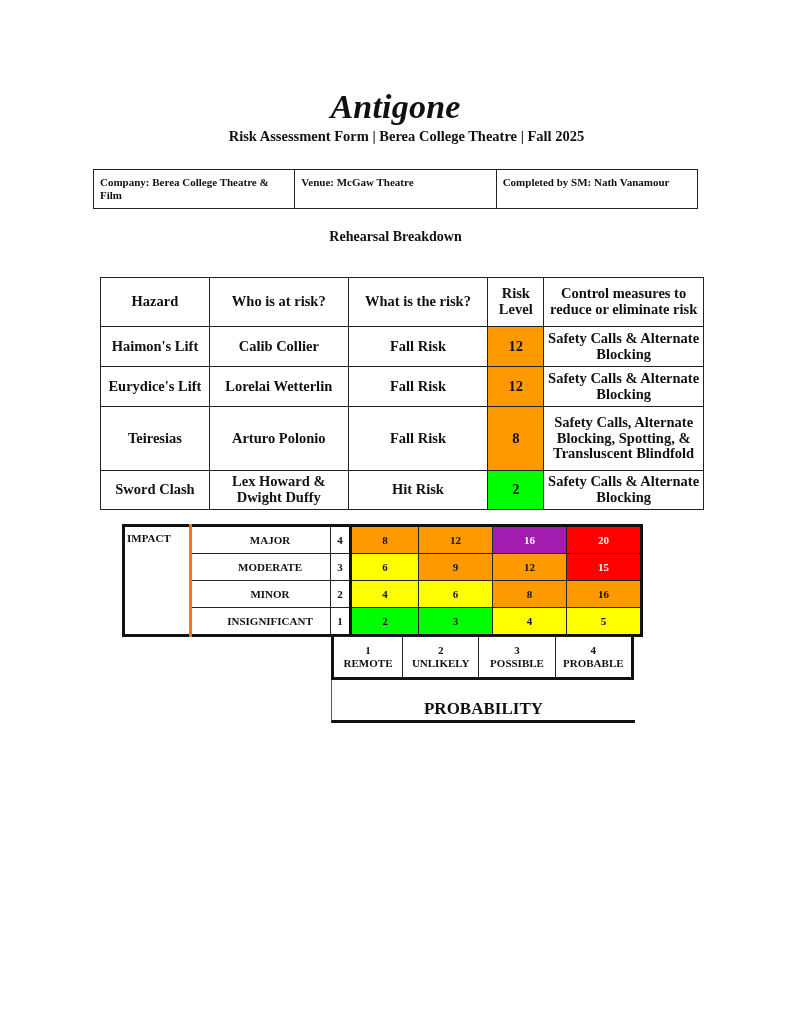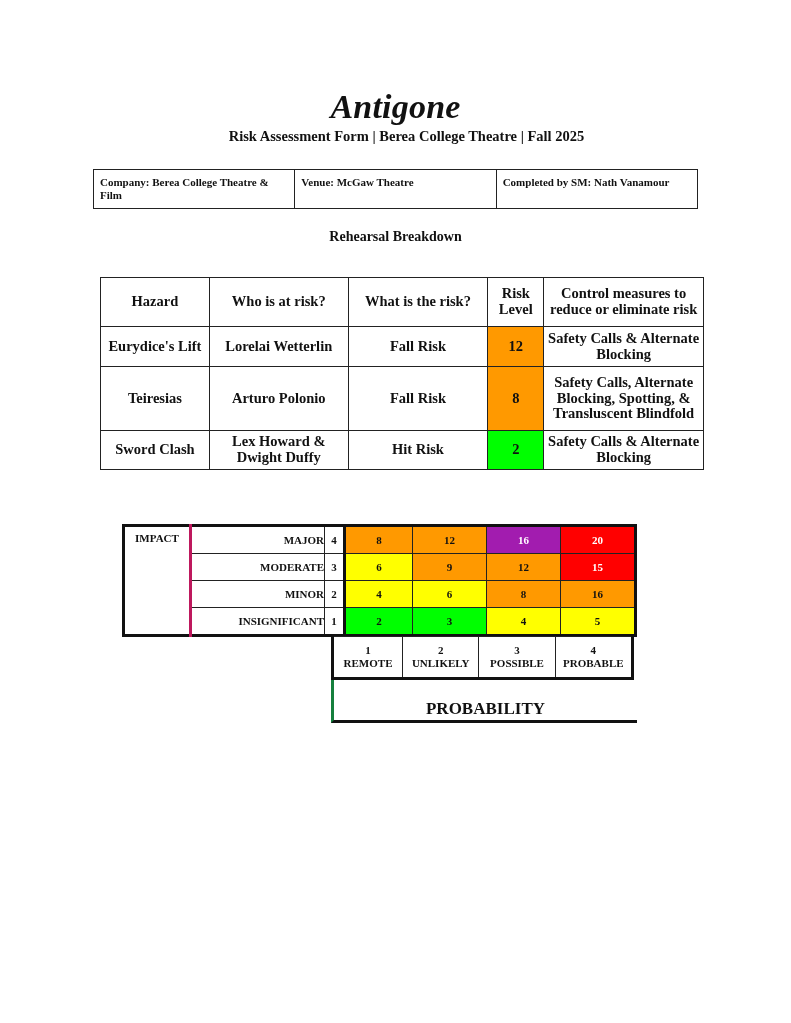--- a/index.html
+++ b/index.html
@@ -43,36 +43,36 @@
   .risk tr.r4 td { height: 38px; }
   .risk .lvl { font-weight: bold; }
 
   .matrix {
     position: absolute; left: 122px; top: 524px;
     border: 3px solid #111;
   }
   .matrix td {
     border: 1.5px solid #222; font-size: 11px; font-weight: bold; height: 26px; padding: 0;
   }
-  .matrix td.imp { width: 60px; vertical-align: top; text-align: center; padding: 5px 2px; border-right: 3px solid #be185d; }
-  .matrix td.lab { width: 120px; text-align: right; padding-left: 12px; }
+  .matrix td.imp { width: 60px; vertical-align: top; text-align: left; padding: 5px 2px; border-right: 3px solid #f97316; }
+  .matrix td.lab { width: 120px; text-align: center; padding-left: 18px; }
   .matrix td.num { width: 18px; text-align: center; border-right: 3px solid #111; }
   .matrix td.cell { width: 66px; text-align: center; }
   .matrix td.cell.w2 { width: 73px; }
   .prob {
     position: absolute; left: 331px; top: 636px; width: 303px;
     border: 3px solid #111; border-top: none;
   }
   .prob td {
     border: 1.5px solid #222; text-align: center; font-size: 11px; font-weight: bold;
     height: 40px; line-height: 1.15; padding: 0;
   }
   .prob-label {
     position: absolute; left: 331px; top: 680px; width: 303px; height: 40px;
-    border-left: 3px solid #15803d; border-bottom: 3px solid #111;
+    border-left: 1px solid #15803d; border-bottom: 3px solid #111;
     text-align: center; font-size: 17px; font-weight: bold; line-height: 58px;
   }
 </style>
 </head>
 <body>
 
 <div class="title">Antigone</div>
 <div class="subtitle">Risk Assessment Form | Berea College Theatre | Fall 2025</div>
 
 <table class="info">
@@ -95,20 +95,27 @@
       <col style="width:56px">
       <col style="width:160px">
   </colgroup>
   <tbody>
       <tr>
     <th>Hazard</th>
     <th>Who is at risk?</th>
     <th>What is the risk?</th>
     <th>Risk Level</th>
     <th>Control measures to reduce or eliminate risk</th>
+  </tr>
+  <tr class="r1">
+    <td>Haimon's Lift</td>
+    <td>Calib Collier</td>
+    <td>Fall Risk</td>
+    <td class="lvl" style="background: rgb(255, 153, 0);">12</td>
+    <td>Safety Calls &amp; Alternate Blocking</td>
   </tr>
   <tr class="r2">
     <td>Eurydice's Lift</td>
     <td>Lorelai Wetterlin</td>
     <td>Fall Risk</td>
     <td class="lvl" style="background: rgb(255, 153, 0);">12</td>
     <td>Safety Calls &amp; Alternate Blocking</td>
   </tr>
   <tr class="r3">
     <td>Teiresias</td>

